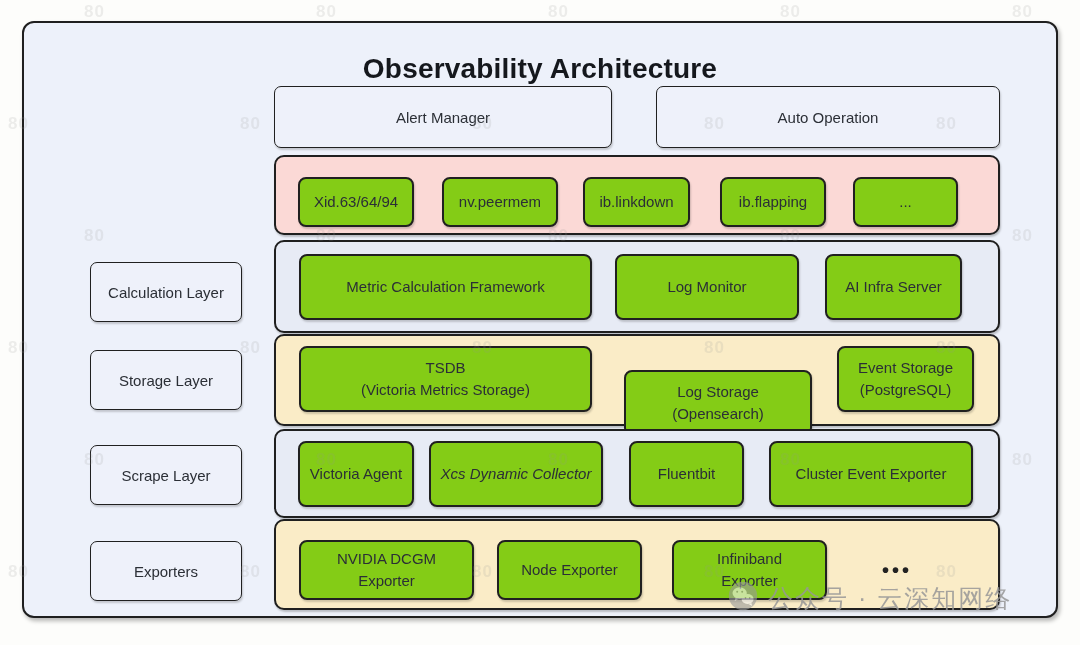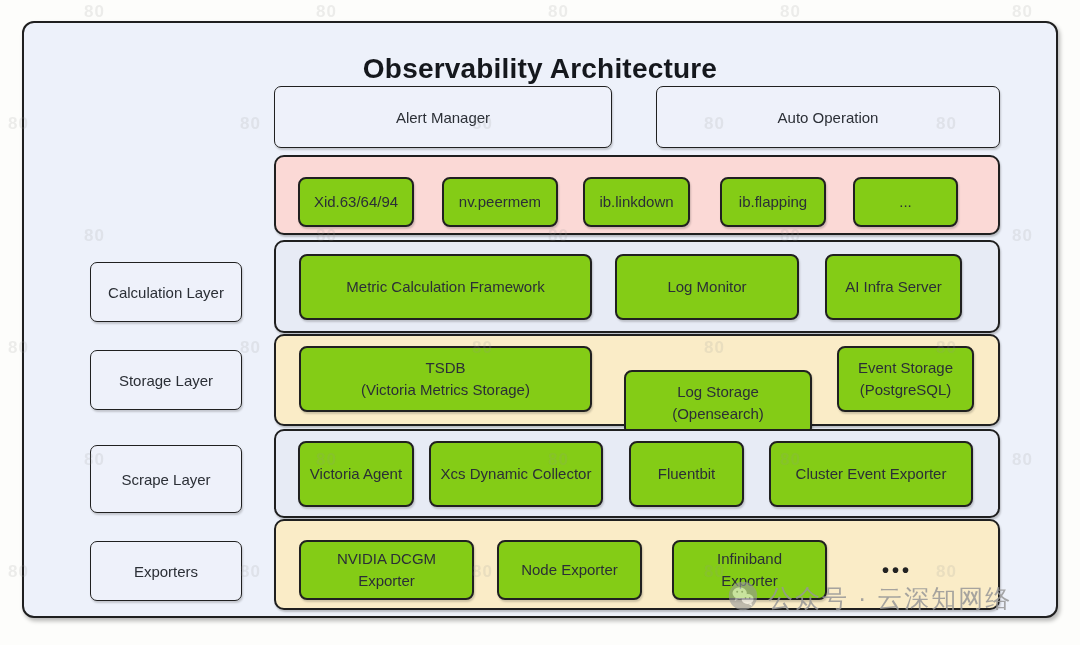--- a/index.html
+++ b/index.html
@@ -115,21 +115,21 @@
 <div class="canvas">
   <div class="frame">
 
     <div class="title">Observability Architecture</div>
 
     <div class="panel" style="left:250px; top:63px; width:338px; height:62px;">Alert Manager</div>
     <div class="panel" style="left:632px; top:63px; width:344px; height:62px;">Auto Operation</div>
 
     <div class="panel" style="left:66px; top:239px; width:152px; height:60px;">Calculation Layer</div>
     <div class="panel" style="left:66px; top:327px; width:152px; height:60px;">Storage Layer</div>
-    <div class="panel" style="left:66px; top:422px; width:152px; height:68px;">Scrape Layer</div>
+    <div class="panel" style="left:66px; top:422px; width:152px; height:60px;">Scrape Layer</div>
     <div class="panel" style="left:66px; top:518px; width:152px; height:60px;">Exporters</div>
 
     <div class="band pink" style="left:250px; top:132px; width:726px; height:80px;"></div>
     <div class="node" style="left:274px; top:154px; width:116px; height:50px;">Xid.63/64/94</div>
     <div class="node" style="left:418px; top:154px; width:116px; height:50px;">nv.peermem</div>
     <div class="node" style="left:559px; top:154px; width:107px; height:50px;">ib.linkdown</div>
     <div class="node" style="left:696px; top:154px; width:106px; height:50px;">ib.flapping</div>
     <div class="node" style="left:829px; top:154px; width:105px; height:50px;">...</div>
 
     <div class="band blue" style="left:250px; top:217px; width:726px; height:93px;"></div>
@@ -146,21 +146,21 @@
       <span>Log Storage</span>
       <span>(Opensearch)</span>
     </div>
     <div class="node" style="left:813px; top:323px; width:137px; height:66px;">
       <span>Event Storage</span>
       <span>(PostgreSQL)</span>
     </div>
 
     <div class="band blue" style="left:250px; top:406px; width:726px; height:89px;"></div>
     <div class="node" style="left:274px; top:418px; width:116px; height:66px;">Victoria Agent</div>
-    <div class="node" style="left:405px; top:418px; width:174px; height:66px;">Xcs Dynamic Collector</div>
+    <div class="node" style="left:405px; top:418px; width:174px; height:66px;font-style:italic;">Xcs Dynamic Collector</div>
     <div class="node" style="left:605px; top:418px; width:115px; height:66px;">Fluentbit</div>
     <div class="node" style="left:745px; top:418px; width:204px; height:66px;">Cluster Event Exporter</div>
 
     <div class="band yellow" style="left:250px; top:496px; width:726px; height:91px;"></div>
     <div class="node" style="left:275px; top:517px; width:175px; height:60px;">NVIDIA DCGM Exporter</div>
     <div class="node" style="left:473px; top:517px; width:145px; height:60px;">Node Exporter</div>
     <div class="node" style="left:648px; top:517px; width:155px; height:60px;">
       <span>Infiniband</span>
       <span>Exporter</span>
     </div>

